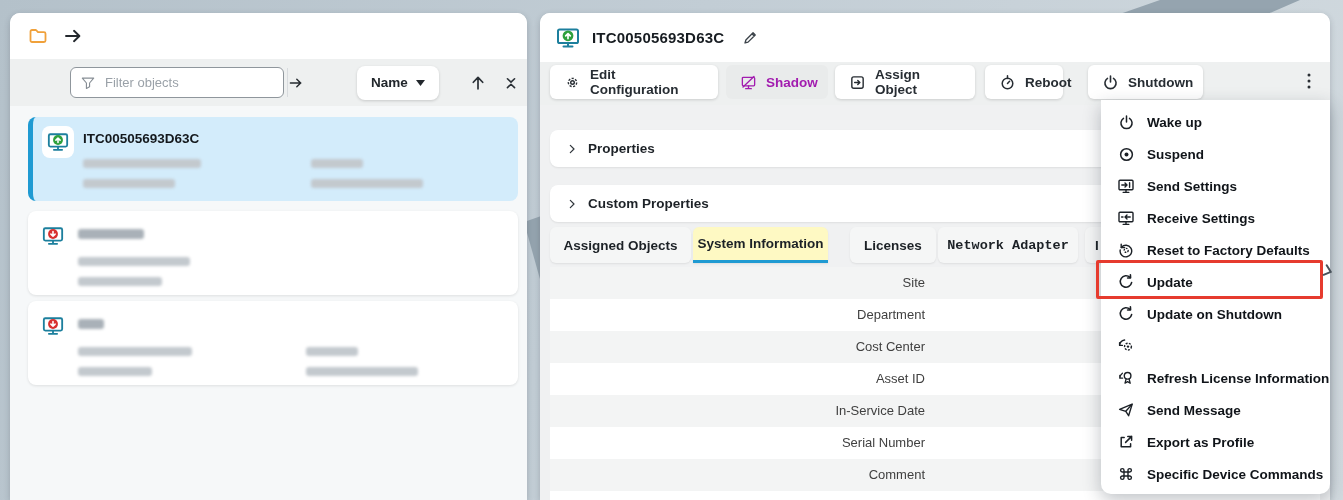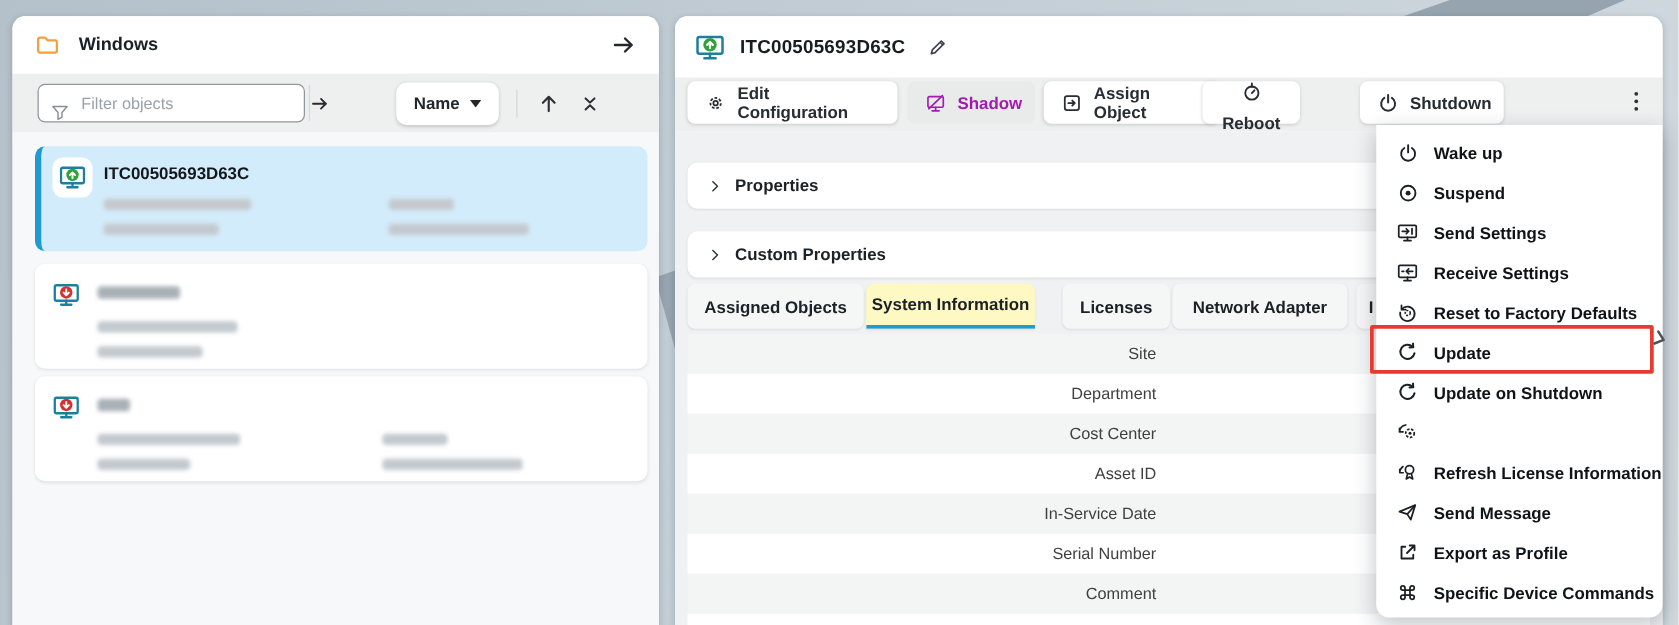--- a/index.html
+++ b/index.html
@@ -15,21 +15,21 @@
   .right-panel { left:540px; top:13px; width:790px; height:487px; }
 
   
   .lp-header { position:absolute; left:0; top:0; width:100%; height:46px;
                display:flex; align-items:center; padding:0 18px; gap:15px;
                border-radius:10px 10px 0 0; background:#fff; }
   .lp-title { font-size:14.5px; font-weight:700; color:#1b2026; flex:1; }
   .strip { position:absolute; left:0; width:100%; background:#eef0f0; }
   .lp-filter { top:46px; height:47px; display:flex; align-items:center; padding:0 20px; }
   .filter-box { position:relative; width:214px; height:31px; background:#fff;
-                border:1px solid #8f969c; border-radius:6px; display:flex; align-items:flex-end; }
+                border:1px solid #8f969c; border-radius:6px; display:flex; align-items:center;margin-left:40px; }
   .filter-input { border:none; outline:none; flex:1; height:100%; padding:0 6px;
                   font-size:13px; color:#333; font-family:inherit; background:transparent; }
   .filter-input::placeholder { color:#9aa1a8; }
   .filter-go { width:32px; height:100%; display:flex; align-items:center; justify-content:center;
                border-left:1px solid #d8dbde; cursor:pointer; color:#262b30; }
   .funnel { padding:0 4px 0 10px; color:#878e95; display:flex; }
   .sort-btn { margin-left:73px; height:34px; padding:0 14px; background:#fff; border-radius:8px;
               box-shadow:0 1px 3px rgba(0,0,0,.16); display:flex; align-items:center; gap:8px;
               font-size:13.5px; font-weight:700; color:#22272c; }
   .v-div { width:1px; height:22px; background:#d2d6d9; margin-left:14px; }
@@ -85,21 +85,20 @@
 <div class="stage">
   <div class="bg-poly"></div>
 
   <div class="panel left-panel">
     <div class="lp-header">
       <span>
         <svg width="20" height="20" viewBox="0 0 20 20">
             <path d="M2.5 5.5a1.5 1.5 0 0 1 1.5-1.5h4l2 2.2h6a1.5 1.5 0 0 1 1.5 1.5v6.8a1.5 1.5 0 0 1-1.5 1.5H4a1.5 1.5 0 0 1-1.5-1.5z" fill="none" stroke="#f0a13b" stroke-width="1.8" stroke-linejoin="round"></path>
           </svg>
       </span>
-      <span class="lp-title">Windows</span>
       <span class="icon-btn" style="margin-left:0;">
         <svg width="20" height="20" viewBox="0 0 20 20">
             <path d="M3 10h13M11 4.8 16.4 10 11 15.2" fill="none" stroke="#23282d" stroke-width="1.9" stroke-linecap="round" stroke-linejoin="round"></path>
           </svg>
       </span>
     </div>
 
     <div class="strip lp-filter">
       <div class="filter-box">
         <span class="funnel">
@@ -225,21 +224,21 @@
     </div>
     <div class="tb-btn" style="left:295px; width:140px;">
       <span>
         <svg width="17" height="17" viewBox="0 0 18 18">
             <rect x="3" y="3" width="12" height="12" rx="2" fill="none" stroke="currentColor" stroke-width="1.5"></rect>
             <path d="M6 9h5.2M9.3 6.8 11.5 9l-2.2 2.2" fill="none" stroke="currentColor" stroke-width="1.5" stroke-linecap="round" stroke-linejoin="round"></path>
           </svg>
       </span>
       <span>Assign Object</span>
     </div>
-    <div class="tb-btn" style="left:422px; width:78px;flex-direction:column;">
+    <div class="tb-btn" style="left:445px; width:78px;">
       <span>
         <svg width="17" height="17" viewBox="0 0 18 18">
             <circle cx="9" cy="10" r="5.6" fill="none" stroke="currentColor" stroke-width="1.6"></circle>
             <path d="M9 1.8v3M9 10l2.2-2.3" fill="none" stroke="currentColor" stroke-width="1.6" stroke-linecap="round"></path>
           </svg>
       </span>
       <span>Reboot</span>
     </div>
     <div class="tb-btn" style="left:548px; width:115px;">
       <span>
@@ -277,21 +276,21 @@
 
       <div class="tab" style="left:10px; width:141px;">
           <span>Assigned Objects</span>
         </div>
       <div class="tab active" style="left:153px; width:135px;">
           <span>System Information</span>
         </div>
       <div class="tab" style="left:310px; width:86px;">
           <span>Licenses</span>
         </div>
-      <div class="tab" style="left:398px; width:140px;">
+      <div class="tab" style="left:398px; width:140px;font-family:Liberation Mono, monospace;">
           <span>Network Adapter</span>
         </div>
       <div class="tab" style="left:545px; width:100px; justify-content:flex-start; padding-left:10px;">
           <span>I</span>
         </div>
 
       <div class="sys-table">
         <div class="trow">
             <div class="tlabel">Site</div>
           </div>

